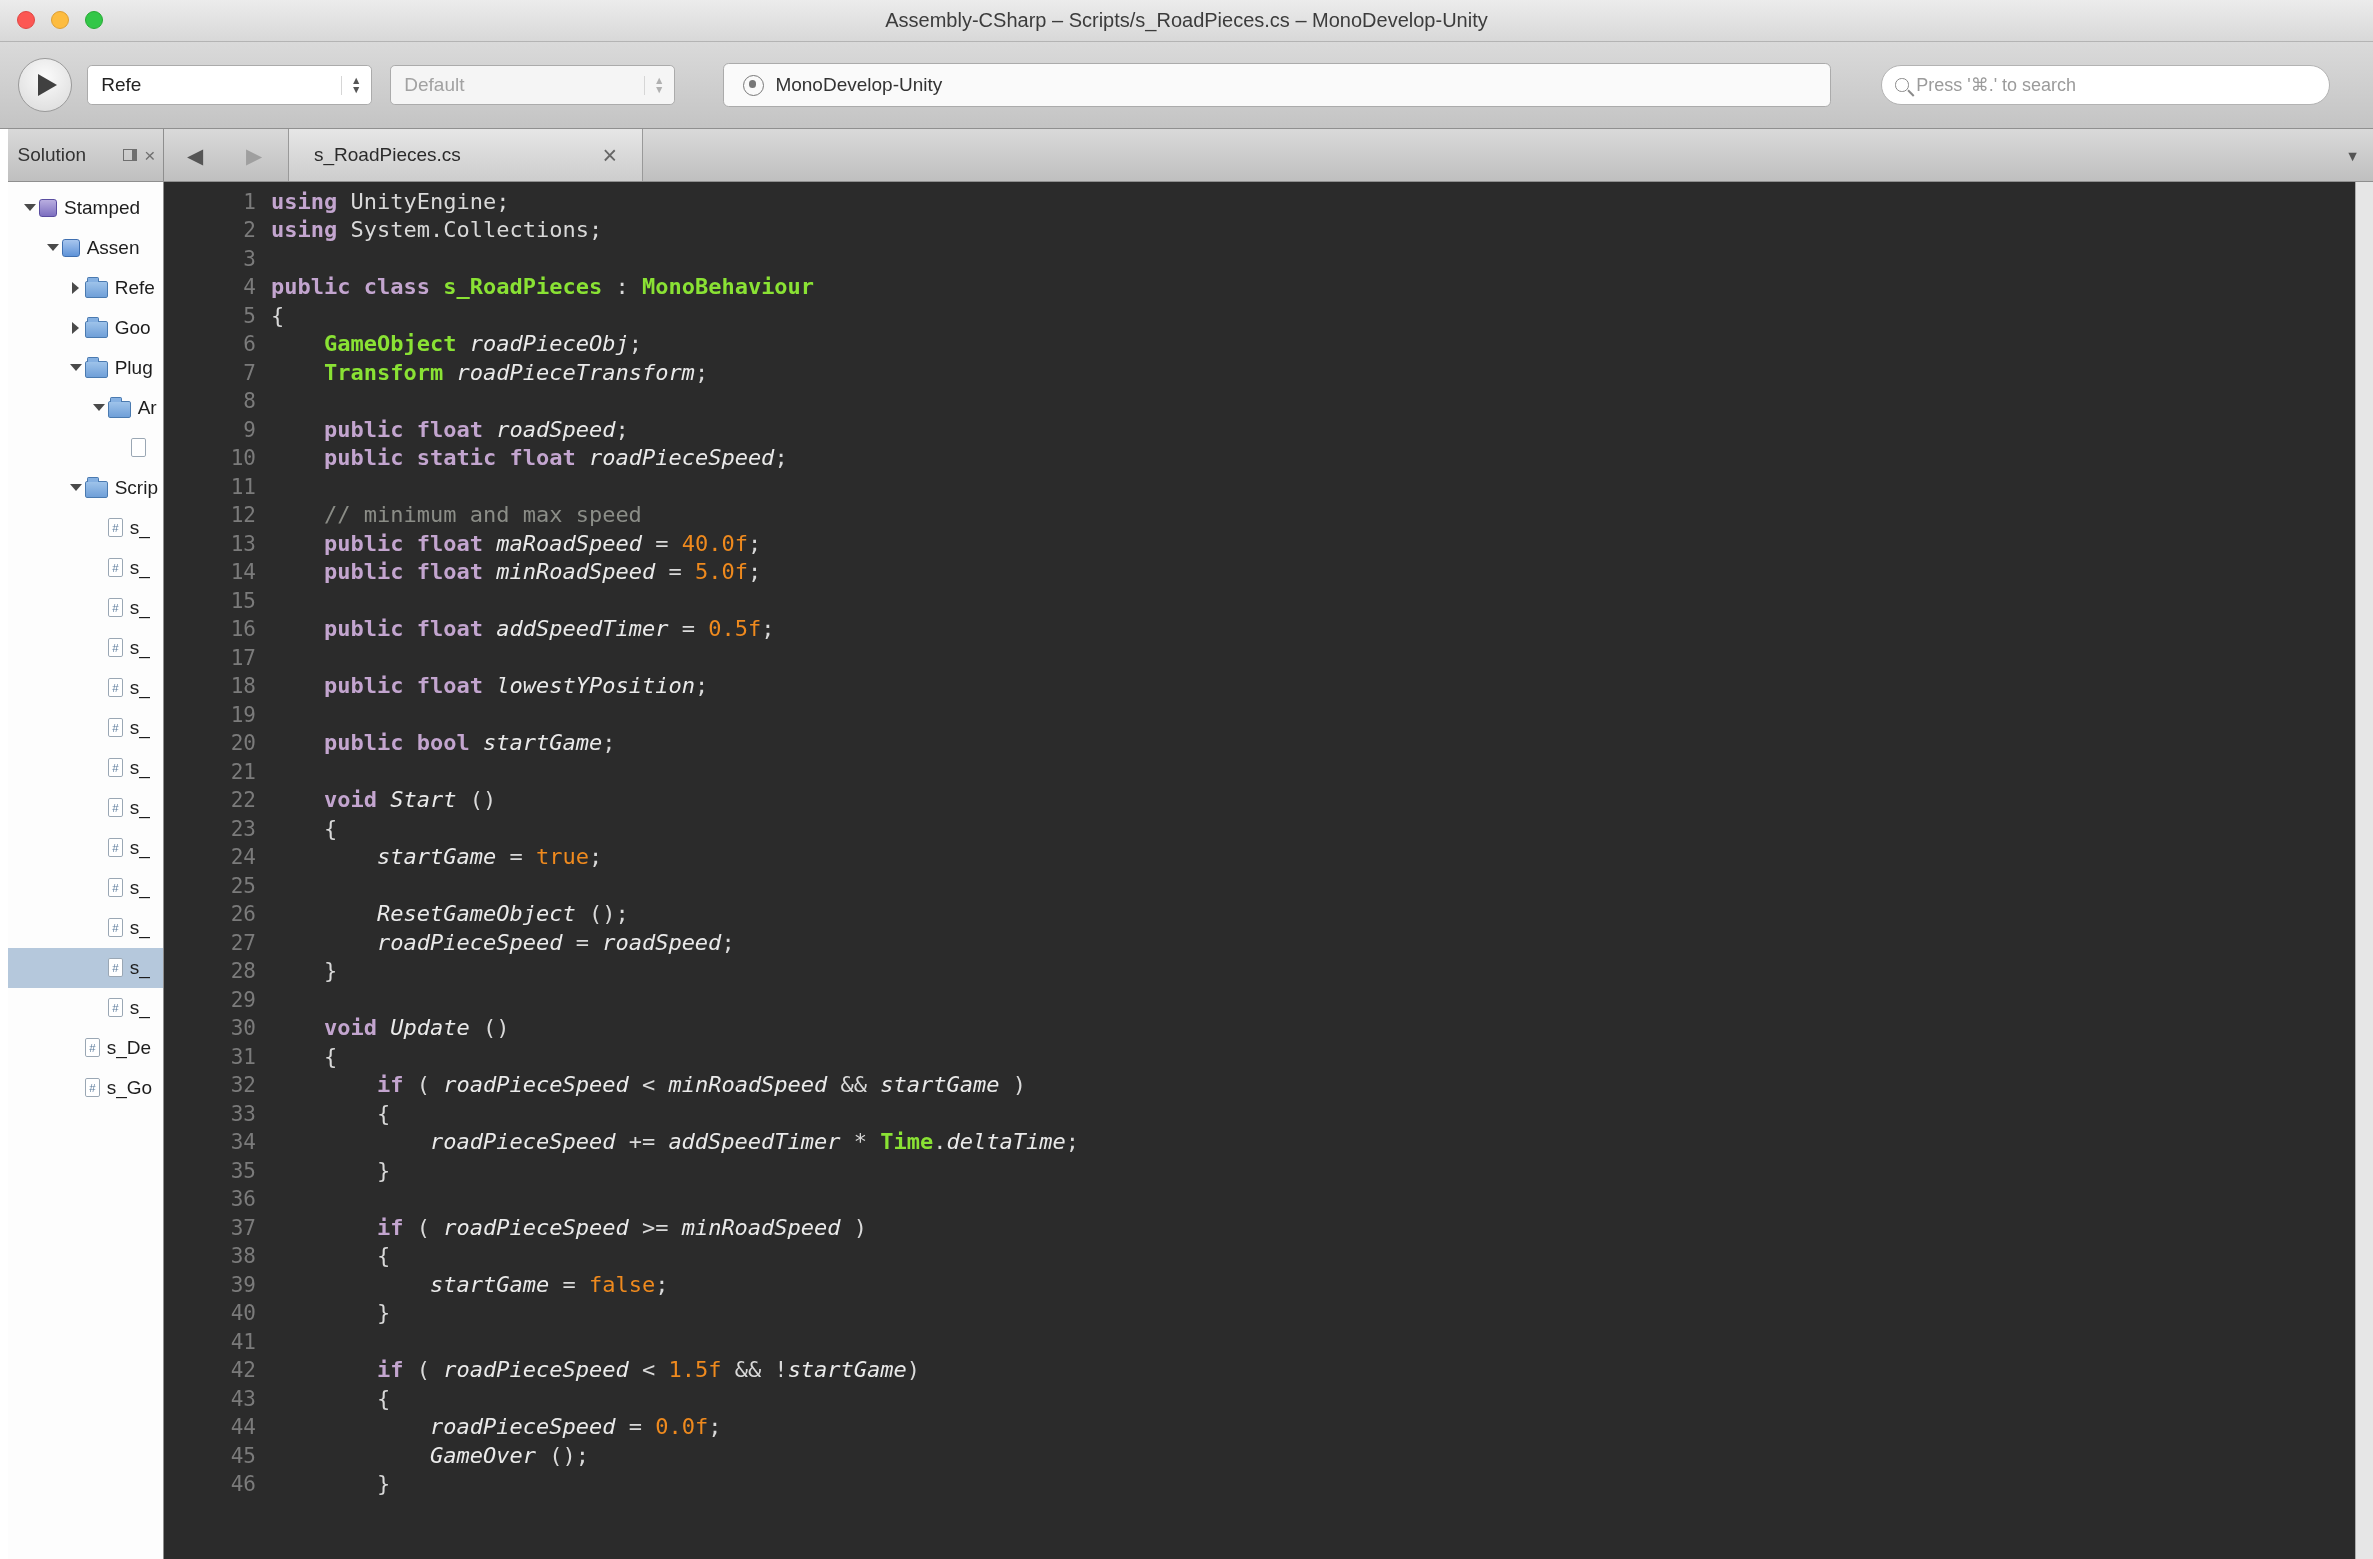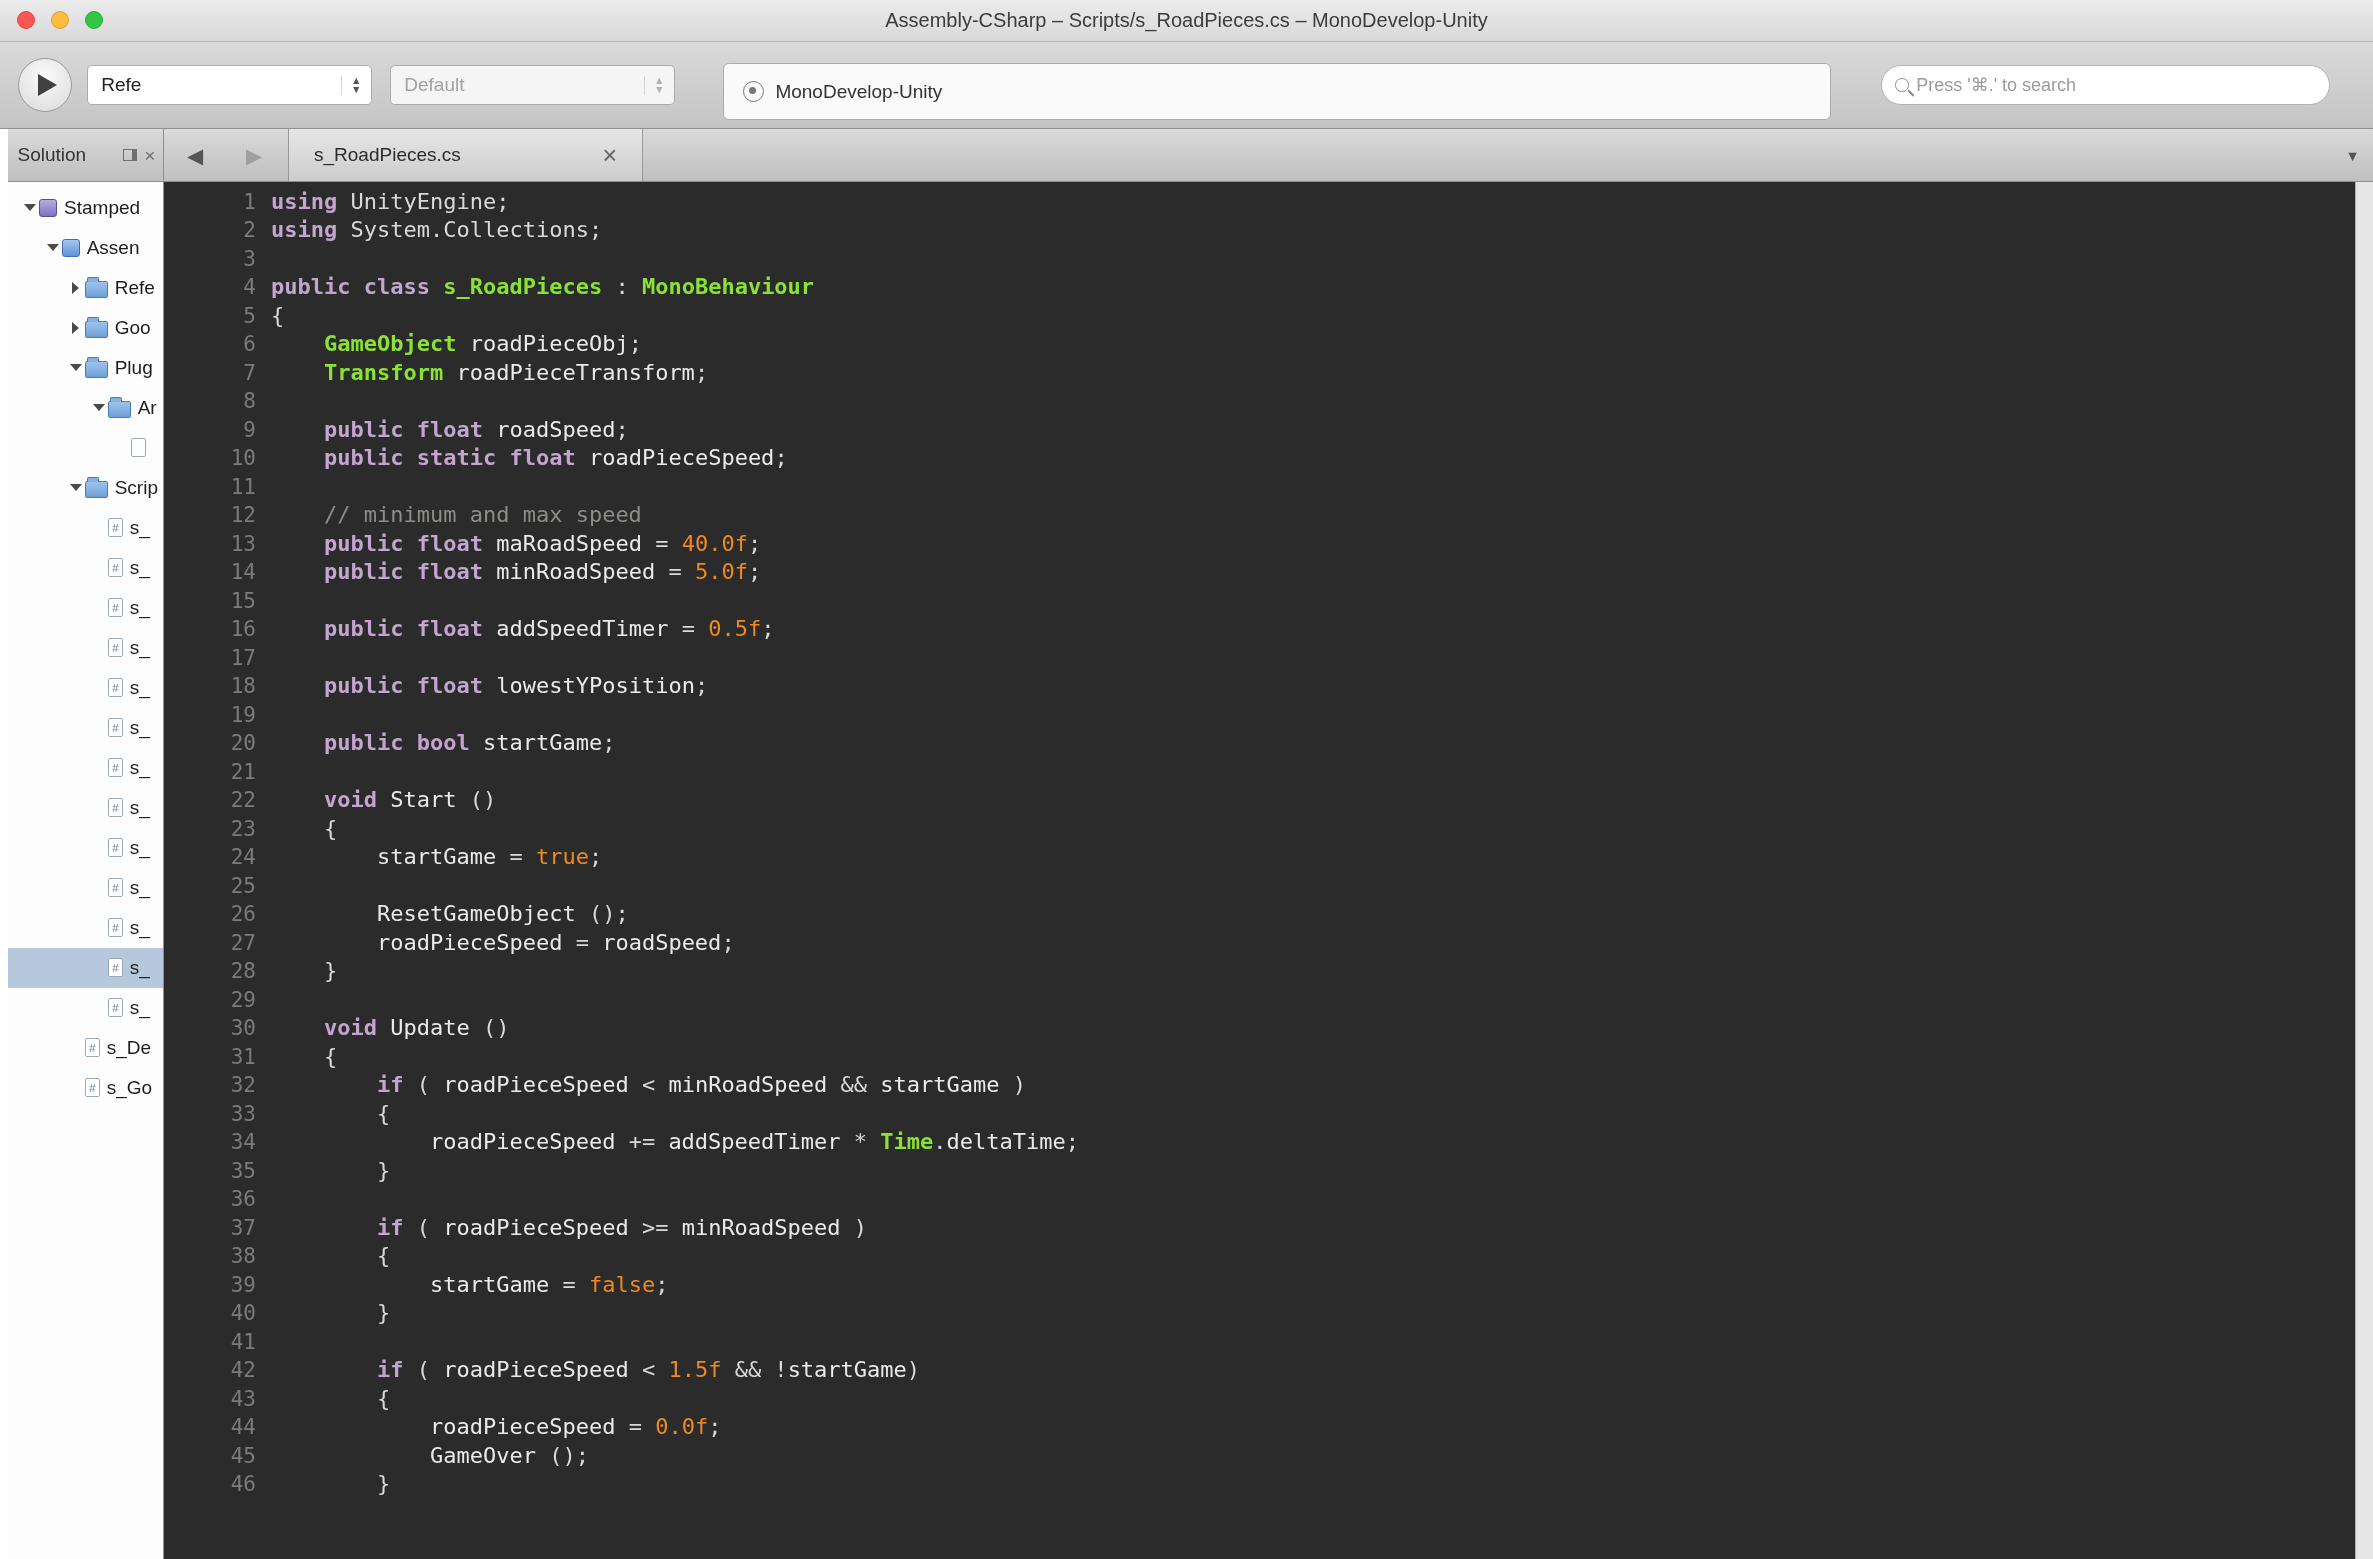--- a/index.html
+++ b/index.html
@@ -30,21 +30,21 @@
   .dd { position:absolute; top:23px; height:40px; background:#fff; border:1px solid #ababab;
         border-radius:4.8px; display:flex; align-items:center; padding:0 9.5px 0 13.3px; }
   .dd.config { left:87px; width:285px; }
   .dd.device { left:390px; width:285px; background:#f5f5f5; }
   .dd-label { flex:1; font-size:19px; color:#222; white-space:nowrap; overflow:hidden; }
   .dd.device .dd-label { color:#a2a2a2; }
   .stepper { display:flex; flex-direction:column; align-items:center; margin-left:7.6px;
              padding-left:9.5px; border-left:1px solid #d6d6d6; }
   .stepper i { font-style:normal; font-size:10.5px; line-height:9.5px; color:#555; }
   .dd.device .stepper i { color:#b0b0b0; }
-  .statusbox { position:absolute; left:723px; top:21px; width:1108px; height:57px;
+  .statusbox { position:absolute; left:723px; top:21px; width:1108px; height:44px;
                background:#fafafa; border:1px solid #ababab; border-radius:5.7px;
                display:flex; align-items:center; padding-left:19px; }
   .target-icon { width:21px; height:21px; border:1.9px solid #787878; border-radius:50%;
                  position:relative; flex:none; margin-right:11.4px; }
   .target-icon::after { content:""; position:absolute; left:4.8px; top:4.8px; width:7.6px; height:7.6px;
                         border-radius:50%; background:#787878; }
   .status-text { font-size:19px; color:#333; }
   .searchwrap { position:absolute; left:1881px; top:23px; width:449px; height:40px;
                 background:#fff; border:1px solid #b3b3b3; border-radius:20px;
                 display:flex; align-items:center; padding-left:13.3px; }
@@ -106,21 +106,21 @@
   .breadcrumb { height:42px; flex:none; background:#f6f6f6; border-bottom:1px solid #c9c9c9;
                 display:flex; align-items:center; padding-left:13.3px; font-size:19px; color:#1c1c1c; }
   .editor { flex:1; background:var(--editor-bg); position:relative; overflow:hidden; }
   .code { padding-top:5.7px; font-family:"DejaVu Sans Mono","Liberation Mono",monospace; }
   .code-line { display:flex; height:28.5px; line-height:28.5px; white-space:pre; }
   .ln { width:107px; flex:none; text-align:right; padding-right:15px; color:var(--code-linenum); font-size:21px; }
   .ct { font-size:22px; color:var(--code-plain); }
   .tok-p { color:var(--code-plain); }
   .tok-k { color:var(--code-kw); font-weight:bold; }
   .tok-t { color:var(--code-type); font-weight:bold; }
-  .tok-i { color:var(--code-ident); }
+  .tok-i { color:var(--code-ident); font-style:italic; }
   .tok-n { color:var(--code-num); }
   .tok-c { color:var(--code-comment); }
   .vscroll { position:absolute; right:0; top:0; bottom:0; width:18px; background:#e6e6e6;
              border-left:1px solid #adadad; }
 </style>
 </head>
 <body>
 
 <div class="window">
 

